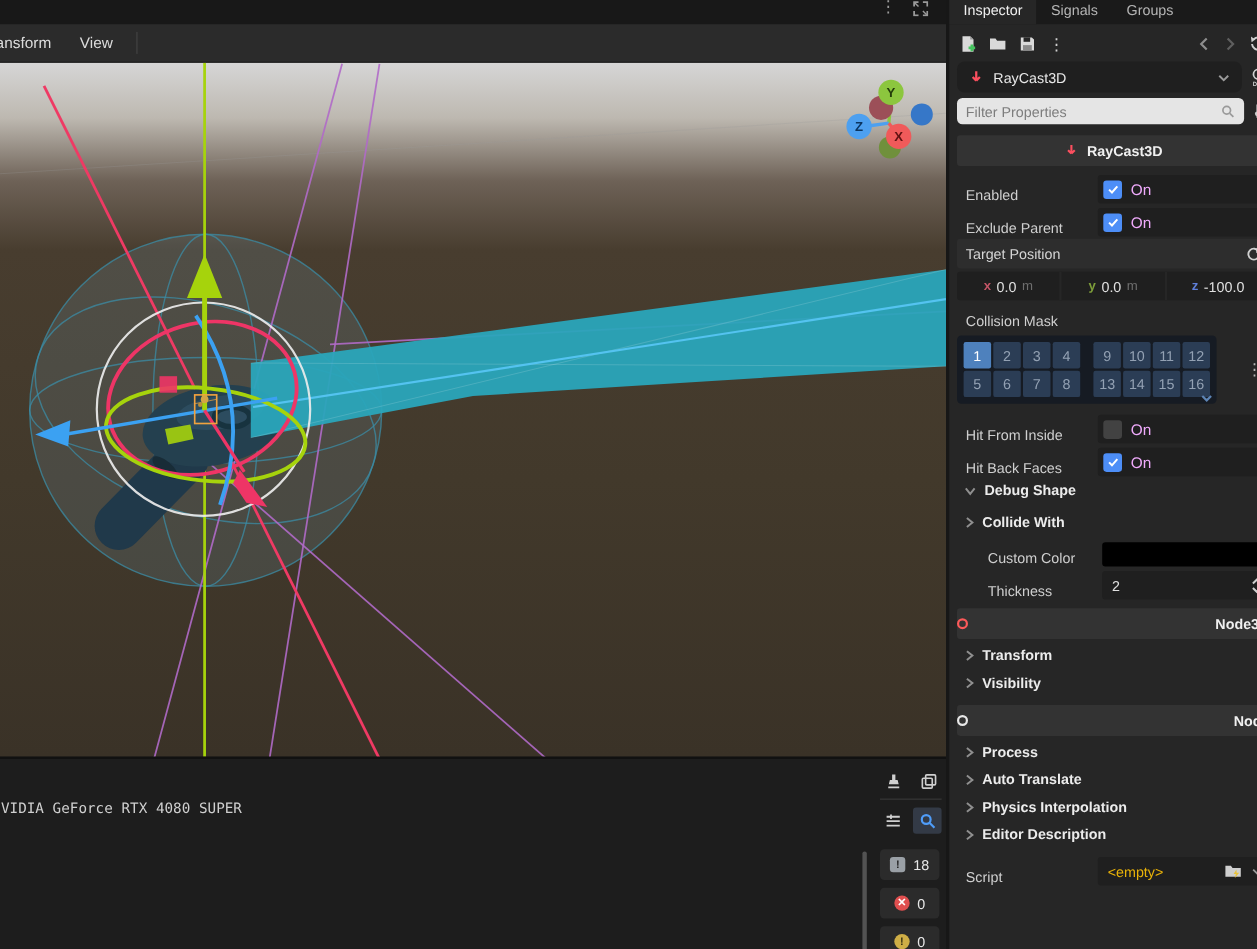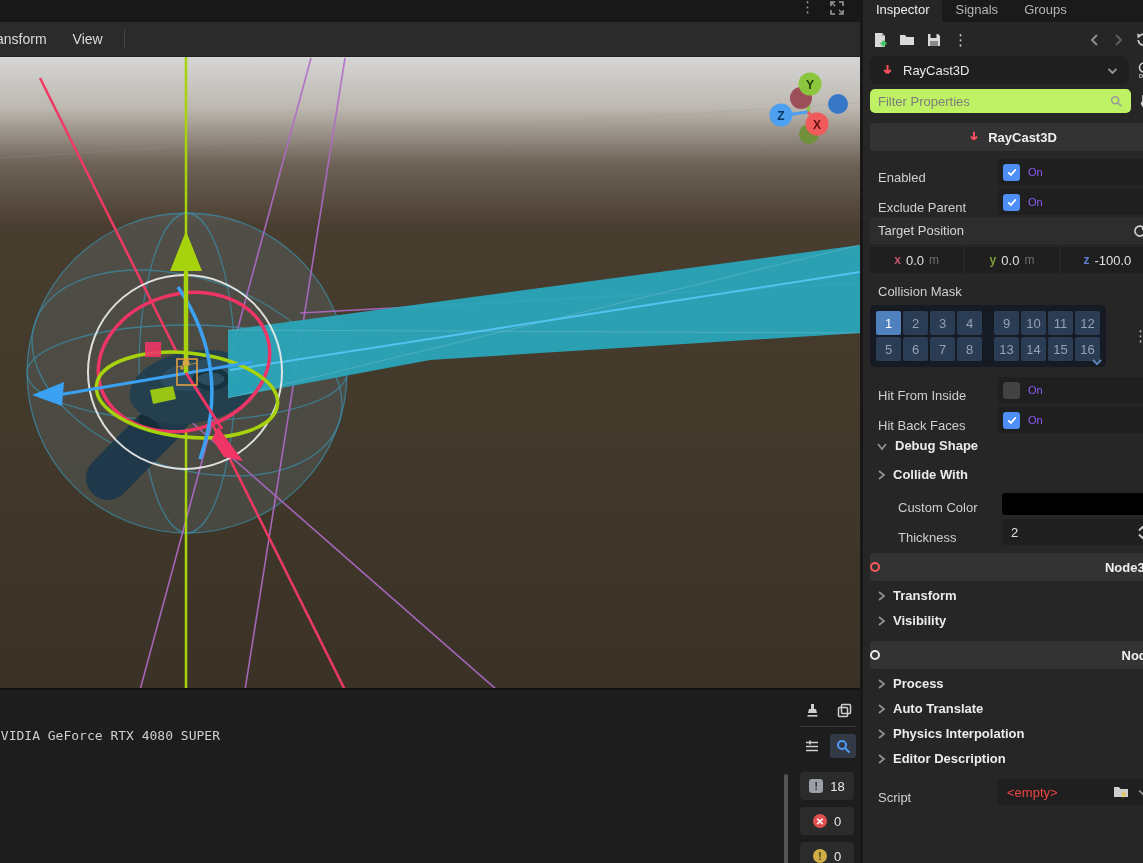--- a/index.html
+++ b/index.html
@@ -48,40 +48,40 @@
 
   #insp-toolbar { margin-top:5px; height:25px; display:flex; align-items:center; gap:11px; padding:0 9px; }
   #insp-toolbar .spacer { flex:1; }
   .ibtn { display:flex; align-items:center; justify-content:center; }
 
   #selector-row { display:flex; align-items:center; gap:7px; padding:0 7px; margin-top:4px; }
   #node-dropdown { flex:1; height:28px; background:#1f1f1f; border-radius:7px; display:flex;
     align-items:center; gap:8px; padding:0 10px; }
   #node-dropdown .lbl { color:#e8e8e8; font-size:13px; flex:1; }
   #filter-row { display:flex; align-items:center; gap:7px; padding:0 7px; margin-top:5px; }
-  #filter-box { flex:1; height:24px; background:#bef264; border-radius:5px; display:flex; align-items:center; padding:0 8px; }
+  #filter-box { flex:1; height:24px; background:#e5e5e5; border-radius:5px; display:flex; align-items:center; padding:0 8px; }
   #filter-box .ph { color:#7d7d7d; font-size:13px; flex:1; }
 
   .insp-body { padding:0 7px; }
   .sec-header { margin-top:10px; height:28px; background:#333; border-radius:3px; display:flex;
     align-items:center; justify-content:center; gap:7px; }
   .sec-header .t { color:#f0f0f0; font-size:13px; font-weight:bold; }
   .cat-bar { margin-top:8px; height:28px; background:#333; border-radius:3px; display:flex;
     align-items:center; justify-content:space-between; gap:7px; }
   .cat-bar .t { color:#f0f0f0; font-size:13px; font-weight:bold; }
   .ring { width:10px; height:10px; border-radius:50%; }
   .ring.red { border:2px solid #fc5a5a; }
   .ring.white { border:2px solid #e8e8e8; }
 
   .prow { display:flex; align-items:flex-end; height:30px; }
   .plabel { width:128px; padding-left:8px; font-size:13px; color:#cfcfcf; white-space:nowrap;
     overflow:hidden; text-overflow:ellipsis; }
   .pval { flex:1; height:26px; background:#1f1f1f; border-radius:3px; display:flex; align-items:center;
     gap:8px; padding:0 5px; }
-  .pval .on { color:#8b5cf6; font-size:11px; }
+  .pval .on { color:#f0abfc; font-size:14px; }
   .cbox { width:17px; height:17px; border-radius:3px; background:#424242; display:flex;
     align-items:center; justify-content:center; }
   .cbox.checked { background:#4d8ef7; }
 
   .tp-header { margin-top:2px; height:27px; background:#2d2d2d; border-radius:3px; display:flex; align-items:center; }
   .tp-header .t { padding-left:8px; color:#d5d5d5; font-size:13px; flex:1; }
   .tp-vals { margin-top:3px; height:26px; background:#1f1f1f; border-radius:3px; display:flex; align-items:center; }
   .axis-cell { flex:1; display:flex; align-items:center; justify-content:center; gap:5px; height:100%; }
   .axis-cell + .axis-cell { border-left:2px solid #262626; }
   .axis-l { font-size:12px; font-weight:bold; }
@@ -100,21 +100,21 @@
   .mgap { width:8px; }
   .mask-chev { position:absolute; right:3px; bottom:0px; }
   .mask-kebab { position:absolute; right:6px; top:50%; transform:translateY(-50%); color:#b5b5b5; font-size:15px; }
 
   .grow { display:flex; align-items:center; gap:7px; height:25px; padding-left:6px; }
   .grow .t { font-size:13px; font-weight:bold; color:#ececec; }
   .sub { padding-left:20px; }
   .swatch { flex:1; height:22px; border-radius:3px; }
   .thick-val { flex:1; font-size:13px; color:#e0e0e0; padding-left:4px; }
 
-  .script-val { flex:1; font-size:13px; color:#ef4444; padding-left:4px; }
+  .script-val { flex:1; font-size:13px; color:#eab308; padding-left:4px; }
   .addmeta-wrap { display:flex; justify-content:center; margin-top:12px; }
   .addmeta { display:flex; align-items:center; gap:8px; height:28px; background:#3a3a3a; border-radius:4px; padding:0 15px; }
   .addmeta .t { font-size:13px; color:#e5e5e5; }
 
   svg { display:block; }
 </style>
 </head>
 <body>
 
 <div id="viewport-pane" class="pane">

